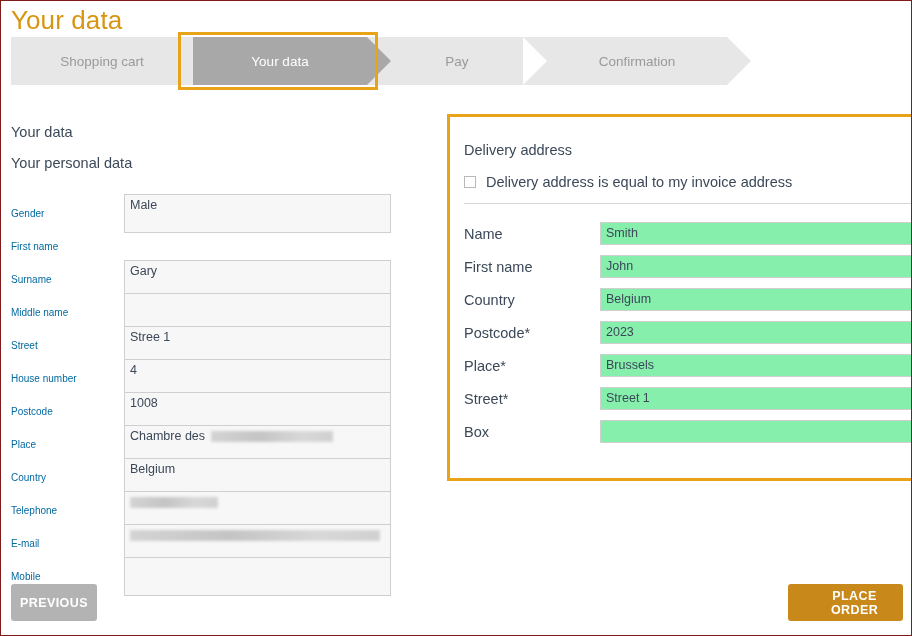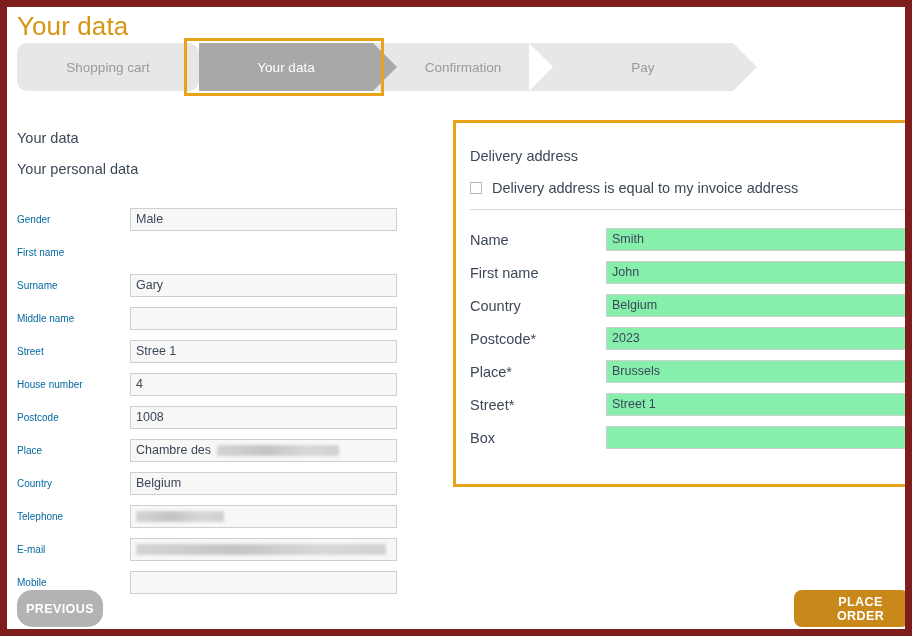--- a/index.html
+++ b/index.html
@@ -13,21 +13,21 @@
     overflow: hidden;
     font-family: "Liberation Sans", sans-serif;
     color: #3c4858;
   }
 
   .page {
     position: relative;
     width: 912px;
     height: 636px;
     box-sizing: border-box;
-    border: 7px solid #7f1d1d;
+    border: 1px solid #7f1d1d;
     background: #ffffff;
     overflow: hidden;
   }
 
   
   .page-title {
     position: absolute;
     left: 10px;
     top: 2px;
     font-size: 26px;
@@ -71,21 +71,21 @@
   .step .arrow-notch {
     position: absolute;
     right: 100%;
     top: 0;
     width: 24px;
     height: 48px;
     background: #ffffff;
     clip-path: polygon(0 0, 100% 50%, 0 100%);
     z-index: 2;
   }
-  .step.s-shopping { width: 182px; border-radius: 10px; }
+  .step.s-shopping { width: 182px; }
   .step.s-yourdata { width: 174px; }
   .step.s-pay      { width: 180px; }
   .step.s-confirm  { width: 180px; }
 
   .step.active {
     background: #a8a8a8;
     color: #ffffff;
     z-index: 5;
   }
   .step.active .arrow-head { background: #a8a8a8; }
@@ -133,21 +133,21 @@
   }
   .form-row .lbl {
     width: 113px;
     flex: 0 0 113px;
     font-size: 10px;
     color: #0369a1;
     line-height: 18px;
   }
   .fld {
     flex: 1;
-    height: 23px;
+    height: 39px;
     box-sizing: border-box;
     border: 1px solid #cfcfcf;
     background: #f7f7f7;
     font-family: "Liberation Sans", sans-serif;
     font-size: 12.5px;
     color: #3c4858;
     padding: 0 5px;
     line-height: 21px;
     white-space: nowrap;
     overflow: hidden;
@@ -258,37 +258,37 @@
   
   .btn-previous {
     position: absolute;
     left: 10px;
     top: 583px;
     width: 86px;
     height: 37px;
     background: #b3b3b3;
     color: #ffffff;
     border: none;
-    border-radius: 15px;
+    border-radius: 3px;
     font-family: "Liberation Sans", sans-serif;
     font-size: 12.5px;
     font-weight: bold;
     letter-spacing: 0.4px;
     cursor: pointer;
   }
   .btn-place-order {
     position: absolute;
     left: 787px;
     top: 583px;
     width: 115px;
     height: 37px;
     background: #c8881a;
     color: #ffffff;
     border: none;
-    border-radius: 8px;
+    border-radius: 3px;
     font-family: "Liberation Sans", sans-serif;
     font-size: 12.5px;
     font-weight: bold;
     letter-spacing: 0.4px;
     cursor: pointer;
     padding-left: 24px;
   }
 </style>
 </head>
 <body>
@@ -300,28 +300,28 @@
   <div class="steps">
     <div class="step s-shopping">
       <span class="step-label">Shopping cart</span>
       <span class="arrow-head"></span>
     </div>
     <div class="step s-yourdata active">
       <span class="arrow-notch"></span>
       <span class="step-label">Your data</span>
       <span class="arrow-head"></span>
     </div>
+    <div class="step s-pay">
+      <span class="arrow-notch"></span>
+      <span class="step-label">Pay</span>
+      <span class="arrow-head"></span>
+    </div>
     <div class="step s-confirm">
       <span class="arrow-notch"></span>
       <span class="step-label">Confirmation</span>
-      <span class="arrow-head"></span>
-    </div>
-    <div class="step s-pay">
-      <span class="arrow-notch"></span>
-      <span class="step-label">Pay</span>
       <span class="arrow-head"></span>
     </div>
   </div>
   <div class="active-frame"></div>
 
   <div class="left-col">
     <div class="section-head">Your data</div>
     <div class="section-sub">Your personal data</div>
 
     <div class="form-row">

